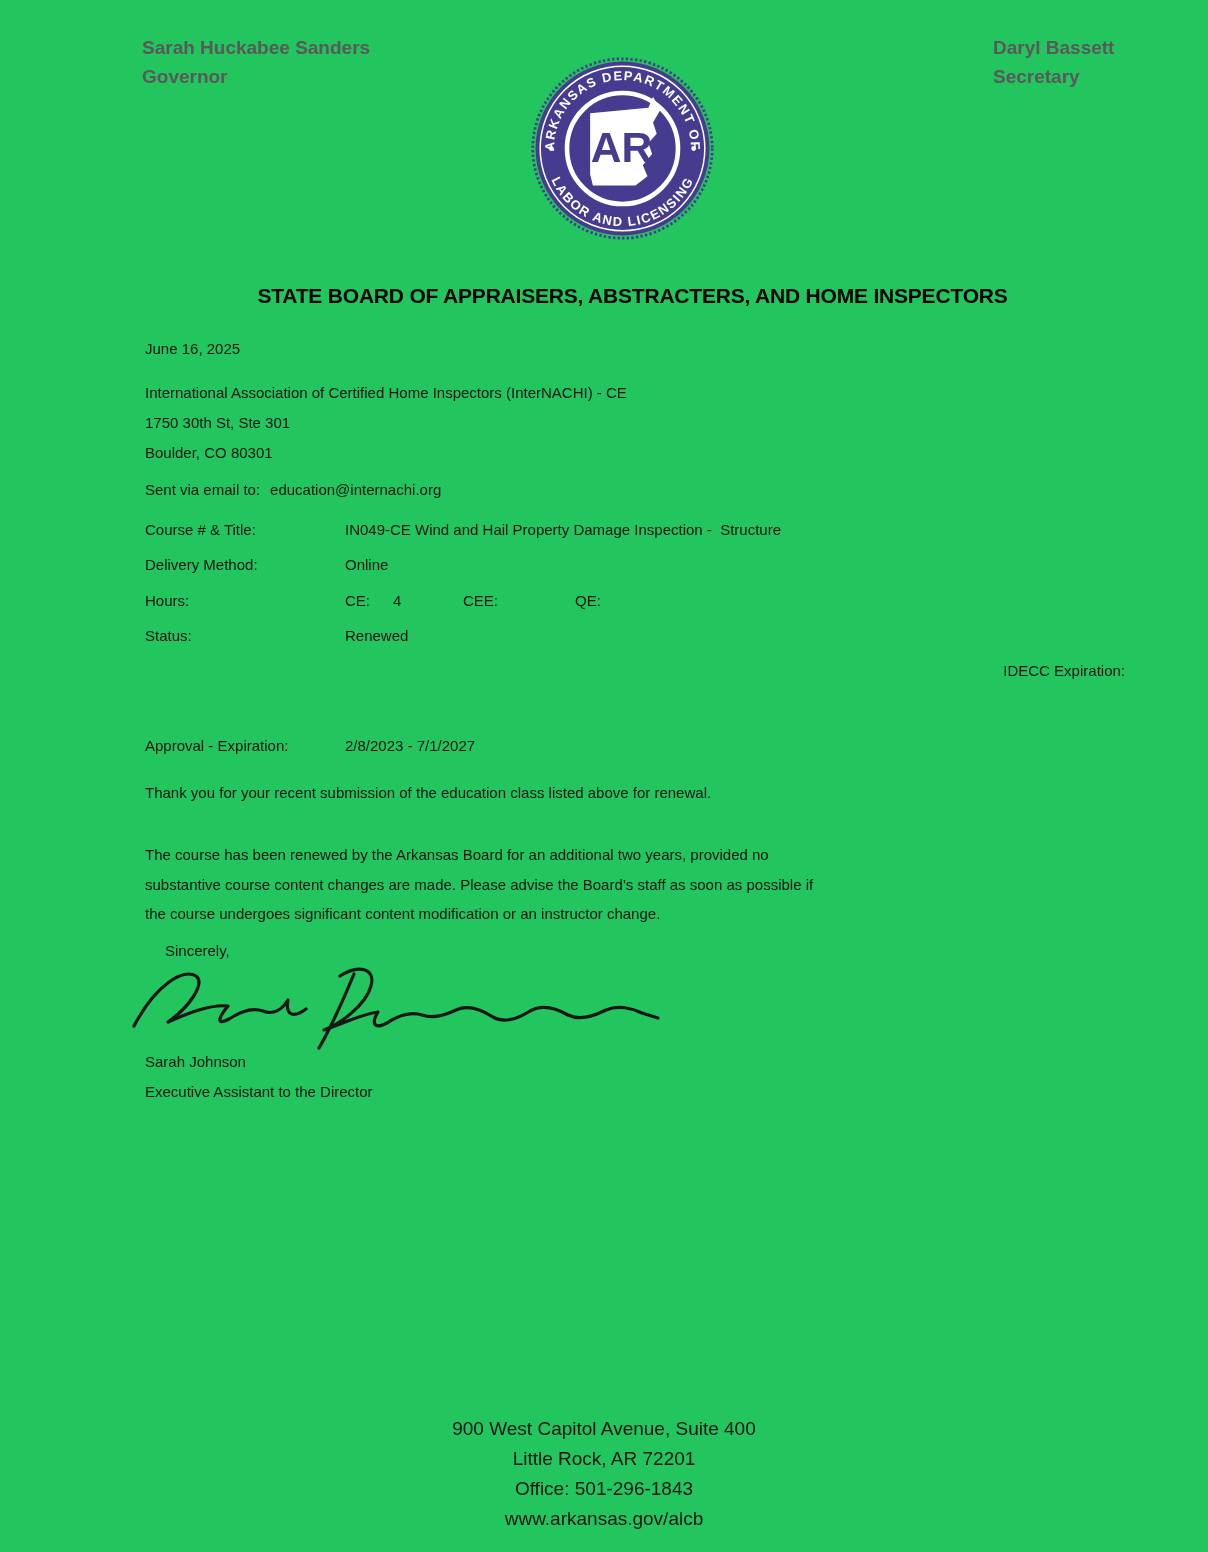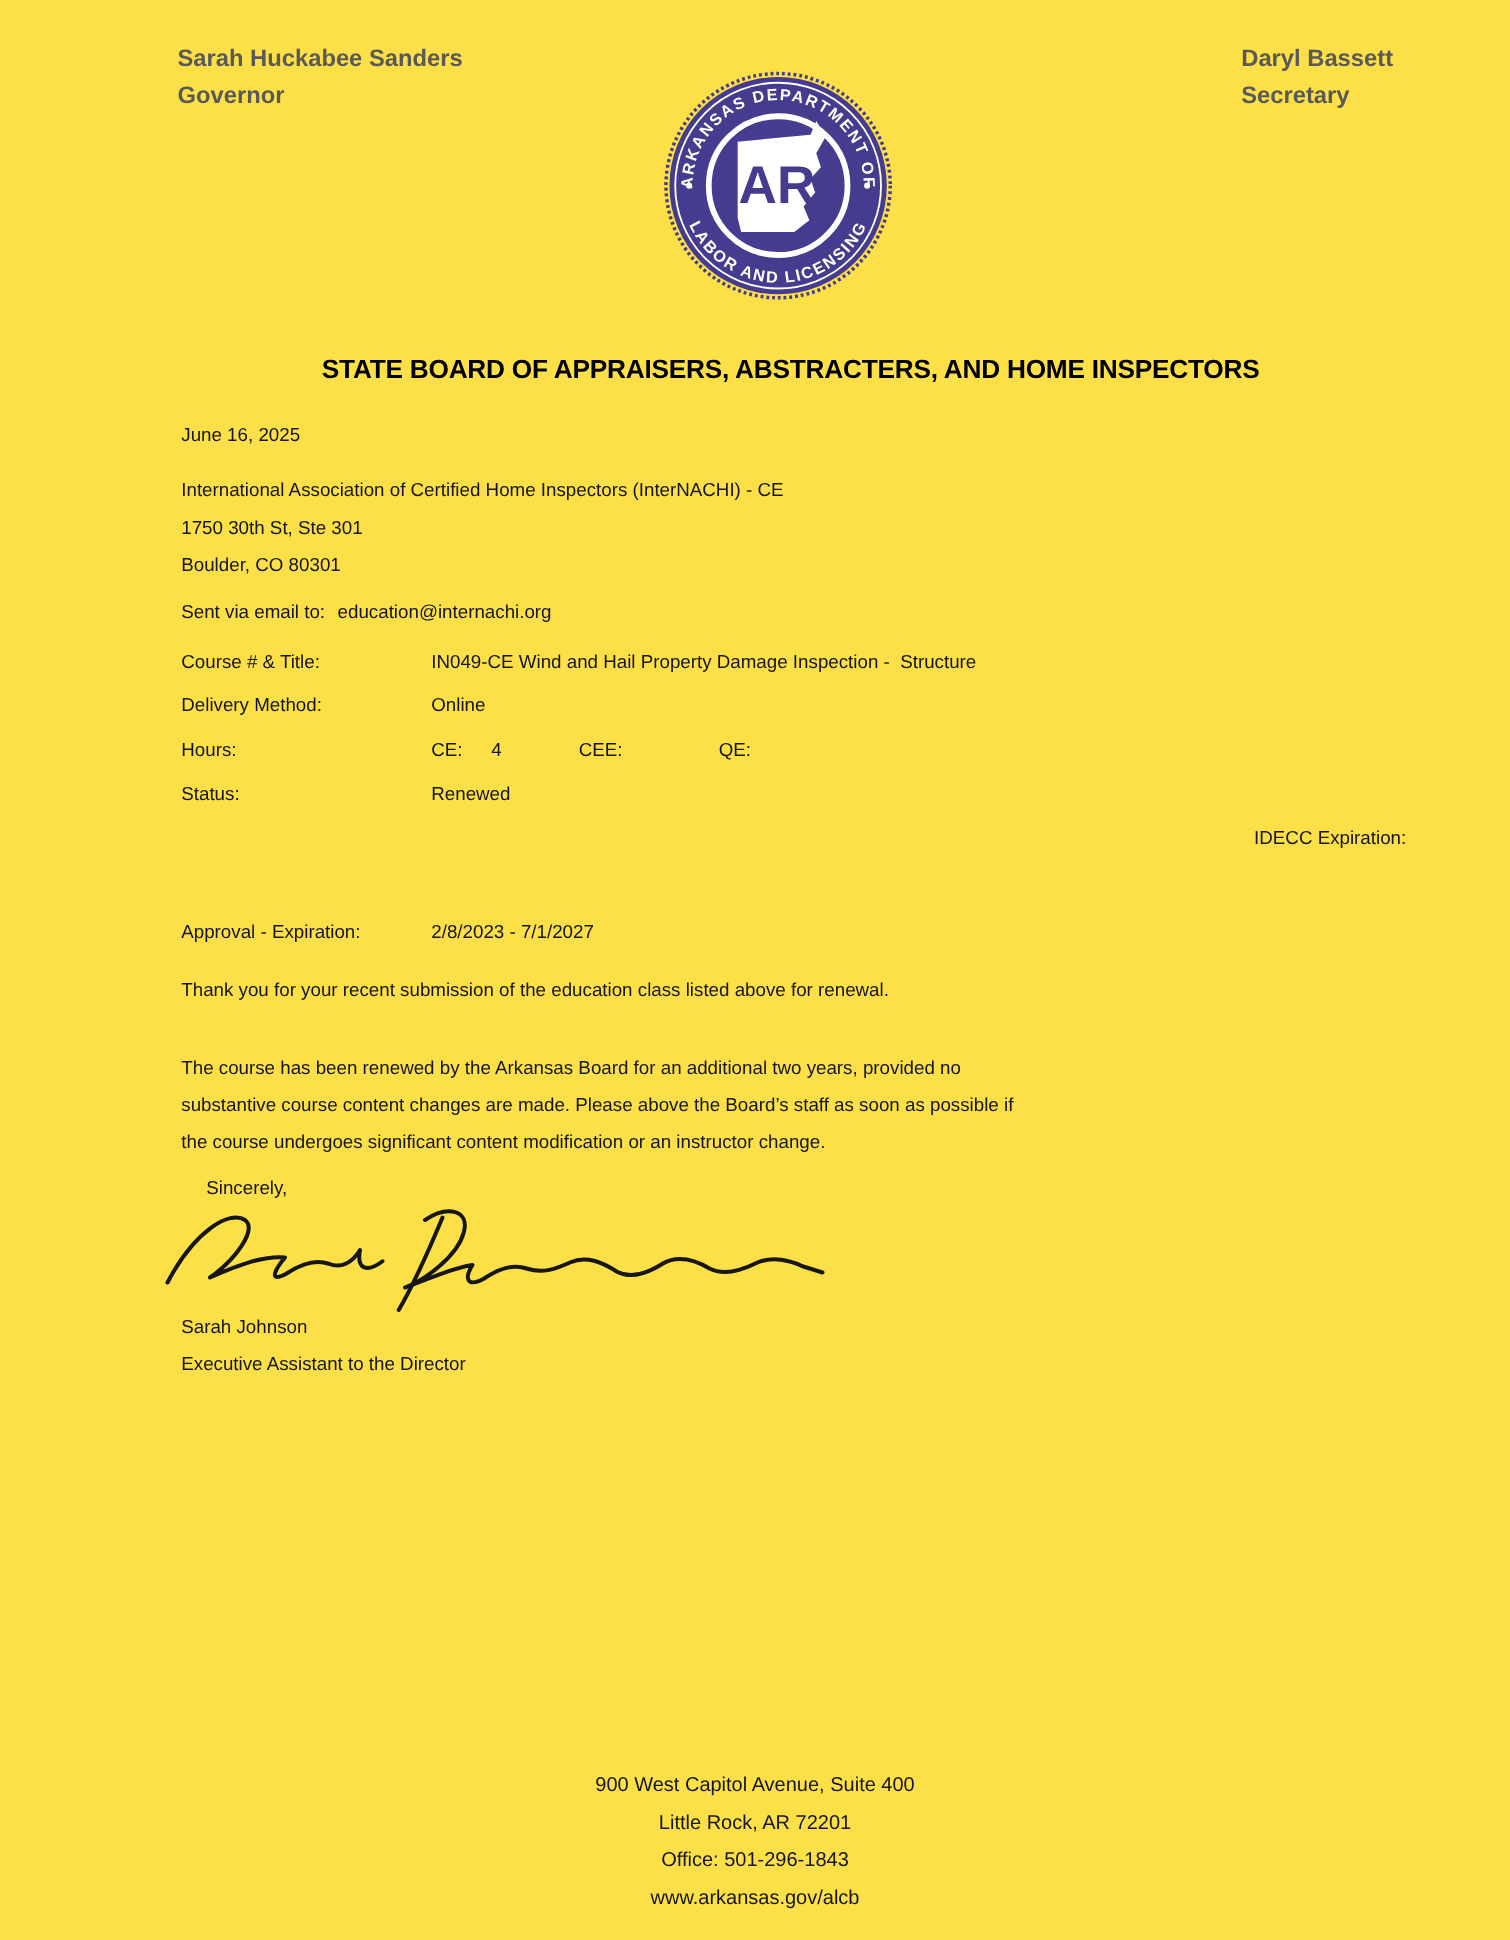--- a/index.html
+++ b/index.html
@@ -1,19 +1,19 @@
 <!DOCTYPE html>
 <html><head>
 <meta charset="utf-8">
 <style>
   html,body{margin:0;padding:0;background:#e8e8e8;}
   .page{
     position:relative;
     width:1208px;height:1552px;
-    background:#fde047;
+    background:#22c55e;
     font-family:"Liberation Sans","DejaVu Sans",sans-serif;
     color:#151515;
     margin:0 auto;
     overflow:hidden;
   }
   .abs{position:absolute;}
   
   .official{font-size:19px;font-weight:bold;color:#595959;line-height:29px;}
   .gov-block{left:142px;top:33px;}
   .sec-block{left:993px;top:33px;}
@@ -47,21 +47,21 @@
   .hours-cee{position:absolute;left:318px;top:0;}
   .hours-qe{position:absolute;left:430px;top:0;text-align:right;}
   
   .thanks-line{left:145px;top:784px;}
   .body-para{left:145px;top:840px;line-height:29.5px;}
   .closing-line{left:145px;top:942px;margin-left:20px;}
   .signature{left:126px;top:962px;width:540px;height:92px;}
   .signer-name{left:145px;top:1053px;}
   .signer-title{left:145px;top:1083px;}
   
-  .footer-block{left:0;right:0;top:1414px;text-align:center;line-height:30px;font-size:16px;color:#151515;}
+  .footer-block{left:0;right:0;top:1414px;text-align:center;line-height:30px;font-size:19px;color:#151515;}
 </style>
 </head>
 <body>
 
 <div class="page">
 
   <div class="abs official gov-block">
     <div>Sarah Huckabee Sanders</div>
     <div>Governor</div>
   </div>
@@ -134,21 +134,21 @@
 
 
   <div class="abs body-text detail-row row-approval">
     <span class="dlabel">Approval - Expiration:</span><span class="dvalue">2/8/2023 - 7/1/2027</span>
   </div>
 
   <div class="abs body-text thanks-line">Thank you for your recent submission of the education class listed above for renewal.</div>
 
   <div class="abs body-text body-para">
     <div>The course has been renewed by the Arkansas Board for an additional two years, provided no</div>
-    <div>substantive course content changes are made. Please above the Board’s staff as soon as possible if</div>
+    <div>substantive course content changes are made. Please advise the Board’s staff as soon as possible if</div>
     <div>the course undergoes significant content modification or an instructor change.</div>
   </div>
 
   <div class="abs body-text closing-line">Sincerely,</div>
 
   <div class="abs signature">
     <svg viewBox="0 0 540 92" width="540" height="92">
       <g fill="none" stroke="#161616" stroke-width="3.2" stroke-linecap="round" stroke-linejoin="round">
         <path d="M8,64 C30,22 58,6 70,14 C80,22 62,46 42,60 C60,52 84,42 102,44 C92,56 90,64 103,57 C115,49 126,45 137,49 C147,53 156,48 162,38 C159,54 168,56 180,47"></path>
         <path d="M214,14 C232,2 250,6 245,24 C240,43 214,62 198,68 C218,61 236,52 252,50 C245,61 248,68 261,61 C273,53 284,49 296,53 C308,57 319,53 330,48 C343,42 356,48 367,55 C379,62 393,56 404,49 C416,42 430,46 442,53 C454,59 468,54 480,48 C492,43 506,46 516,51 L532,56"></path>

